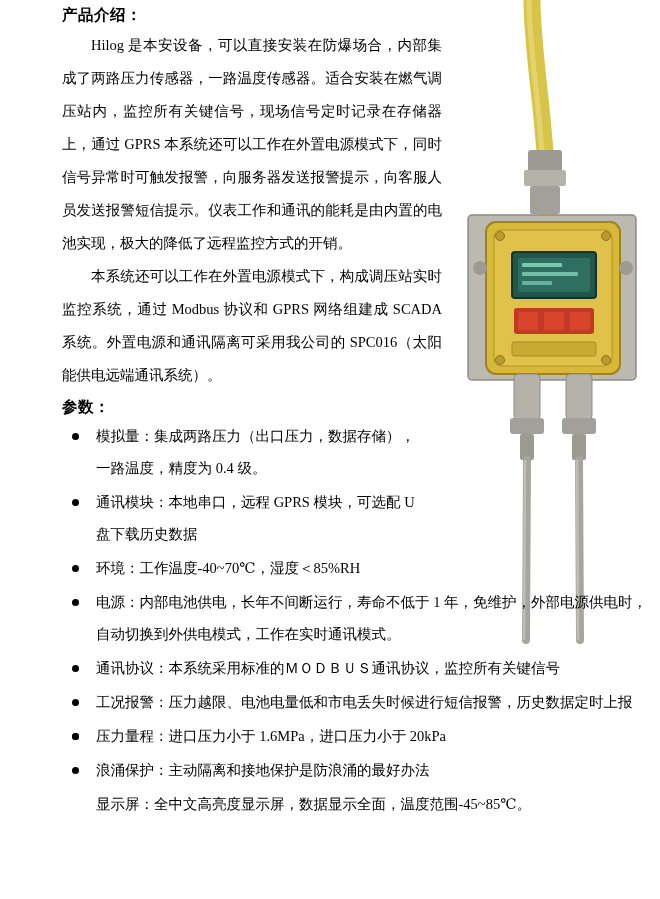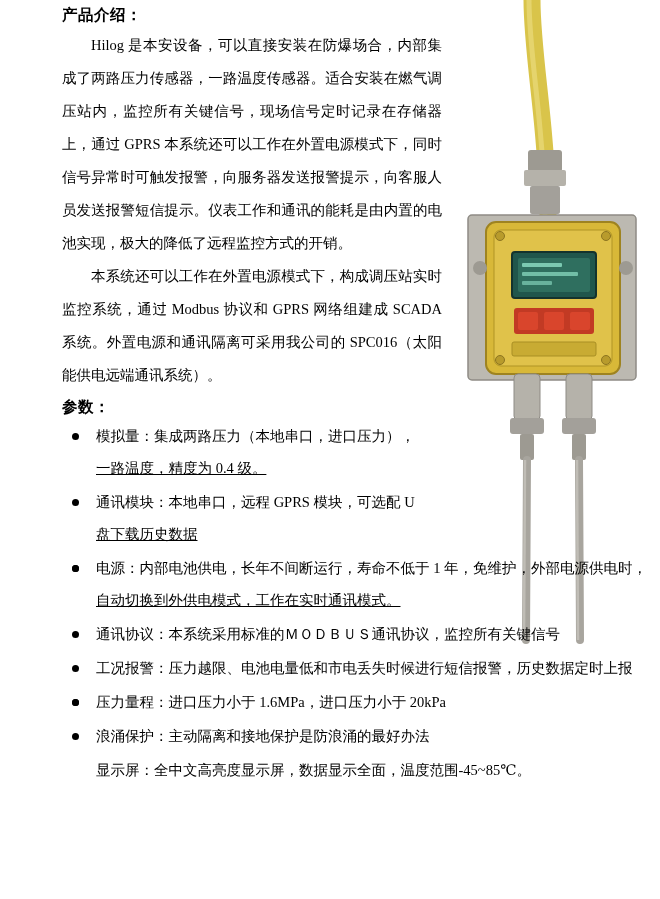--- a/index.html
+++ b/index.html
@@ -64,21 +64,20 @@
     left: 10px;
     top: 13px;
     width: 7px;
     height: 7px;
     background: #000;
     border-radius: 50%;
     display: block;
   }
   .bullets li .line2 {
     display: block;
-    text-decoration: underline;
   }
   
   .photo {
     position: absolute;
     left: 440px;
     top: 0px;
     width: 220px;
     height: 670px;
   }
 </style>
@@ -156,30 +155,31 @@
     <div class="intro-wrap">
       <p class="para">Hilog 是本安设备，可以直接安装在防爆场合，内部集成了两路压力传感器，一路温度传感器。适合安装在燃气调压站内，监控所有关键信号，现场信号定时记录在存储器上，通过 GPRS 本系统还可以工作在外置电源模式下，同时信号异常时可触发报警，向服务器发送报警提示，向客服人员发送报警短信提示。仪表工作和通讯的能耗是由内置的电池实现，极大的降低了远程监控方式的开销。</p>
       <p class="para">本系统还可以工作在外置电源模式下，构成调压站实时监控系统，通过 Modbus 协议和 GPRS 网络组建成 SCADA 系统。外置电源和通讯隔离可采用我公司的 SPC016（太阳能供电远端通讯系统）。</p>
     </div>
 
     <h2 class="section-title">参数：</h2>
 
     <ul class="bullets">
       <li style="width:380px;">
         <span class="dot"></span>
-        <span>模拟量：集成两路压力（本地串口，进口压力），</span>
+        <span>模拟量：集成两路压力（出口压力，数据存储），</span>
         <span class="line2">一路温度，精度为 0.4 级。</span>
       </li>
       <li style="width:380px;">
         <span class="dot"></span>
         <span>通讯模块：本地串口，远程 GPRS 模块，可选配 U</span>
         <span class="line2">盘下载历史数据</span>
       </li>
       <li>
         <span class="dot"></span>
+        <span>环境：工作温度-40~70℃，湿度＜85%RH</span>
       </li>
       <li>
         <span class="dot"></span>
         <span>电源：内部电池供电，长年不间断运行，寿命不低于 1 年，免维护，外部电源供电时，</span>
         <span class="line2">自动切换到外供电模式，工作在实时通讯模式。</span>
       </li>
       <li>
         <span class="dot"></span>
         <span>通讯协议：本系统采用标准的ＭＯＤＢＵＳ通讯协议，监控所有关键信号</span>
       </li>

